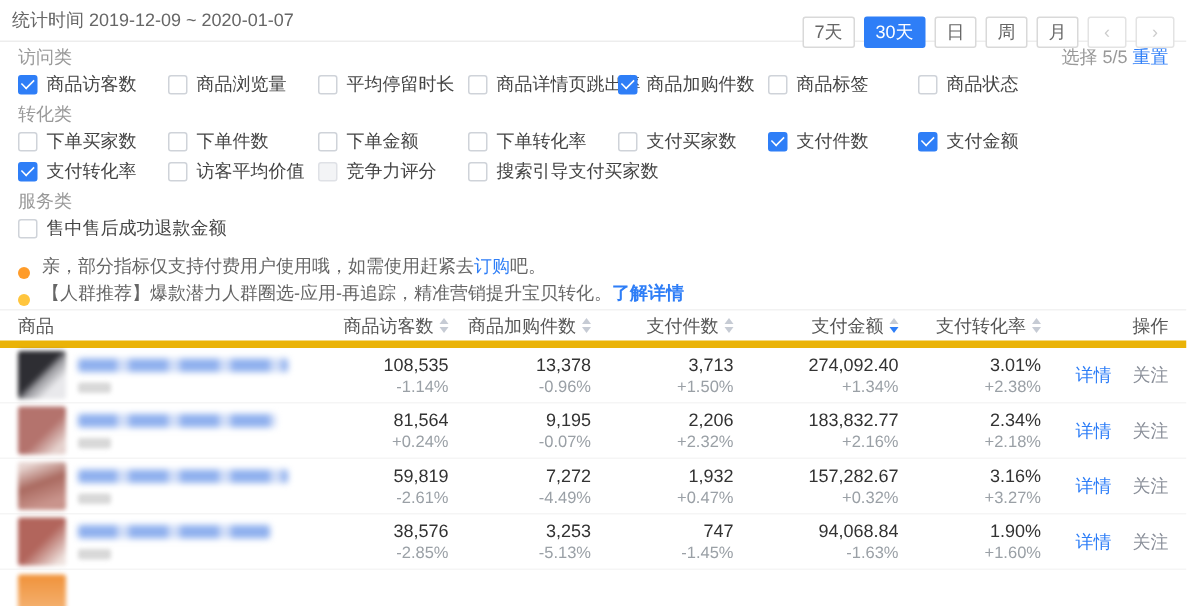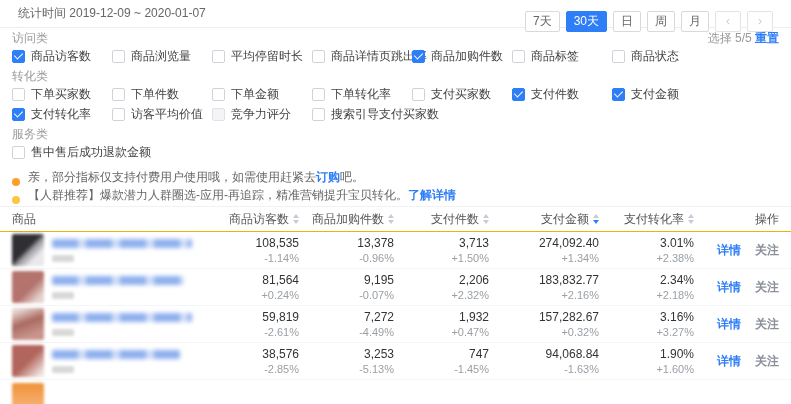--- a/index.html
+++ b/index.html
@@ -1,22 +1,22 @@
 <!DOCTYPE html>
 <html><head>
 <meta charset="utf-8">
 <style>
   * { margin:0; padding:0; box-sizing:border-box; }
   html,body { width:791px; height:404px; overflow:hidden; background:#fff;
     font-family:"Liberation Sans","DejaVu Sans",sans-serif; font-size:12px; color:#333; }
-  a { color:#2e7ef7; text-decoration:none; cursor:pointer;font-weight:bold; }
+  a { color:#2e7ef7; text-decoration:none; cursor:pointer; }
 
   
   .topbar { height:28px; display:flex; justify-content:space-between; align-items:center;
-    padding:0 18px; border-bottom:1px solid #ededed; }
+    padding:0 8px; border-bottom:1px solid #ededed; }
   .stat-time { color:#666; }
   .range-group { display:flex; align-items:center;margin-top:16px; }
   .rbtn { min-width:26px; height:21px; line-height:19px; padding:0 7px; margin-left:6px;
     border:1px solid #d9d9d9; border-radius:2px; background:#fff; color:#666; font-size:12px;
     text-align:center; cursor:pointer; font-family:inherit; }
   .rbtn.active { background:#2e7ef7; border-color:#2e7ef7; color:#fff; }
   .rbtn.nav { color:#ccc; border-color:#e3e3e3; }
 
   
   .filters { padding:4px 12px 0; }
@@ -33,21 +33,21 @@
 
   
   .notices { padding:2px 12px 2px; }
   .notice { display:flex; align-items:flex-end; height:18px; color:#666; white-space:nowrap; }
   .dot { width:8px; height:8px; border-radius:50%; margin-right:8px; flex:0 0 auto; }
   .d1 { background:#ff9c2a; } .d2 { background:#ffc53d; }
   .notice a.strong-link { font-weight:bold; }
 
   
   .thead { display:flex; align-items:center; height:26px; padding:0 12px;
-    border-top:1px solid #f2f2f2; border-bottom:1px solid #eab308; color:#555; }
+    border-top:1px solid #f2f2f2; border-bottom:5px solid #eab308; color:#555; }
   .hc { display:flex; align-items:center; justify-content:flex-end; }
   .c-prod { flex:1; justify-content:flex-start; }
   .c-vis { width:100px; flex:0 0 auto; } .c-cart { width:95px; flex:0 0 auto; }
   .c-items { width:95px; flex:0 0 auto; } .c-amt { width:110px; flex:0 0 auto; }
   .c-conv { width:95px; flex:0 0 auto; } .c-act { width:85px; flex:0 0 auto; }
   .sort { display:inline-flex; flex-direction:column; gap:2px; margin-left:4px; }
   .sort i { display:block; width:0; height:0; border-left:3.5px solid transparent; border-right:3.5px solid transparent; }
   .sort .up { border-bottom:4px solid #c6cbd4; }
   .sort .down { border-top:4px solid #c6cbd4; }
   .sort .down.on { border-top-color:#2e7ef7; }

